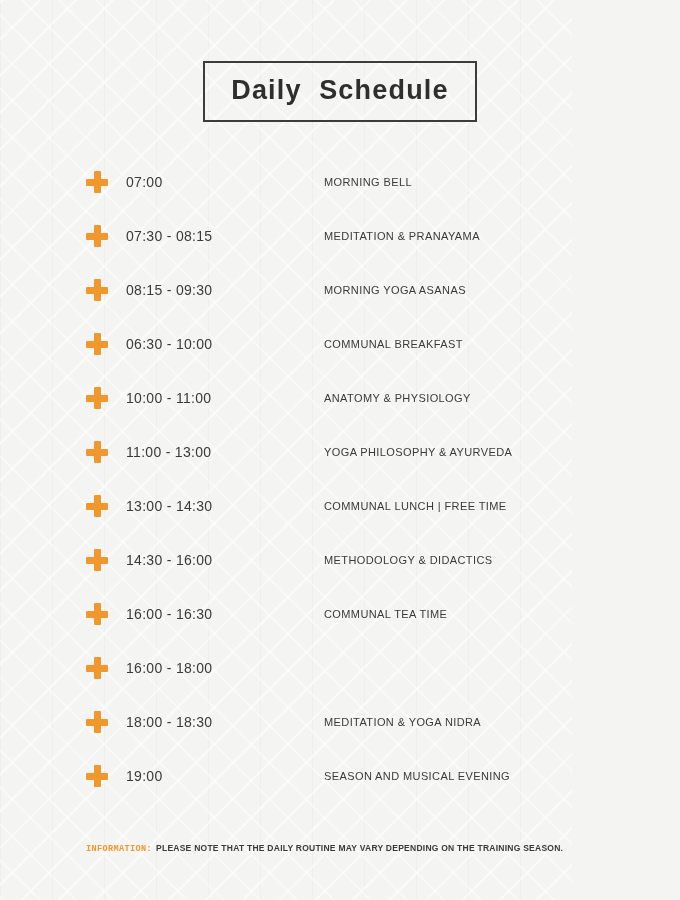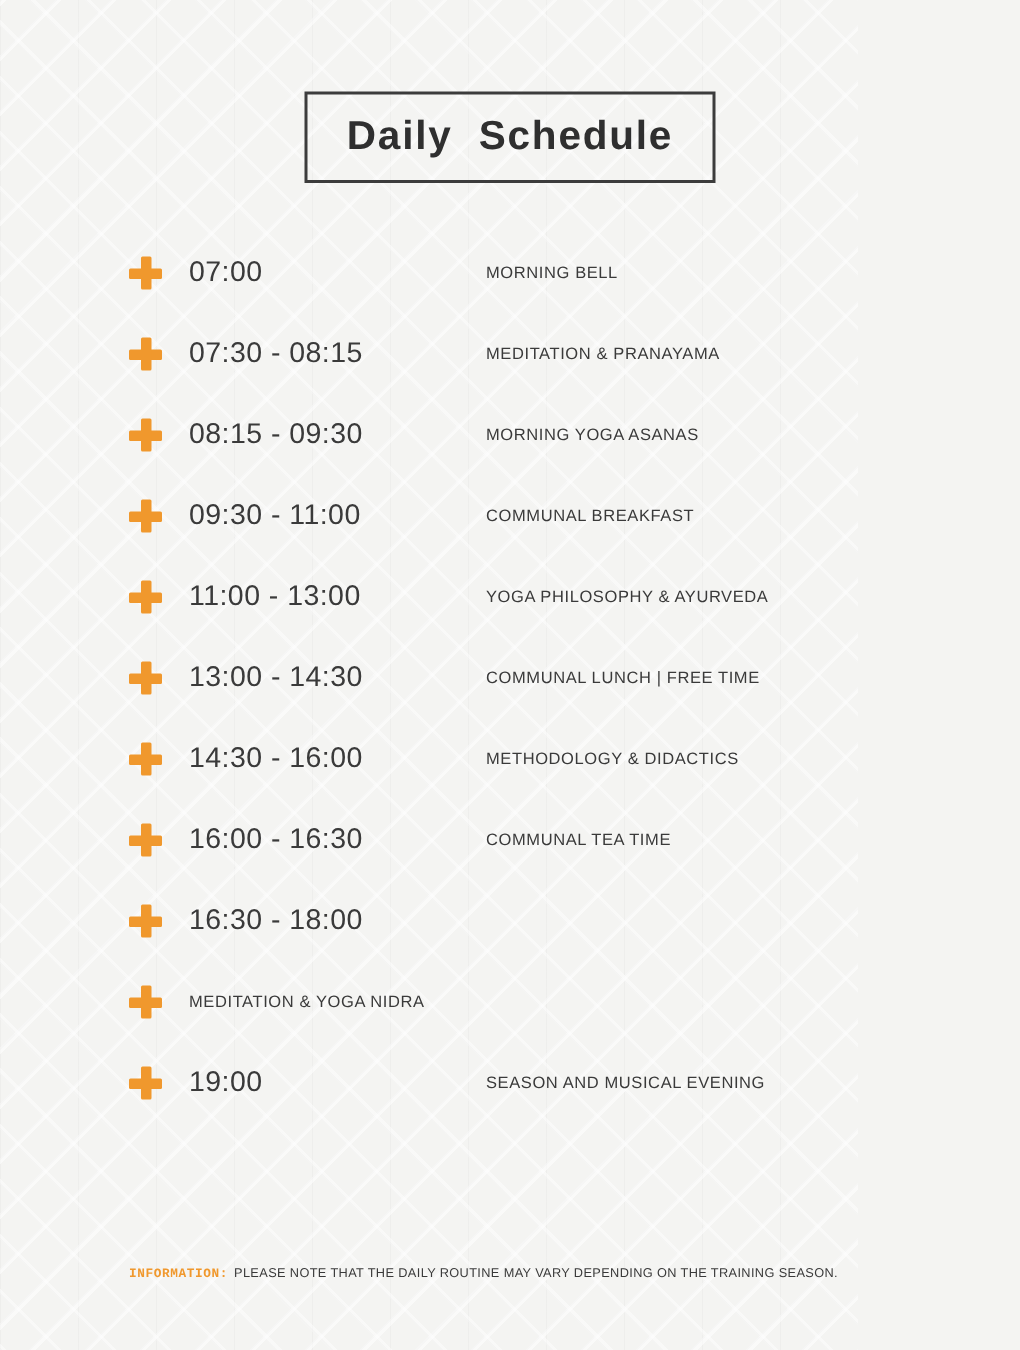--- a/index.html
+++ b/index.html
@@ -112,21 +112,21 @@
   }
   .plus-icon::after {
     top: 0;
     left: 7.5px;
     height: 22px;
     width: 7px;
   }
   .time-cell {
     flex: 0 0 198px;
     width: 198px;
-    font-size: 19px;
+    font-size: 14px;
     color: #3a3a3a;
     letter-spacing: 0.3px;
     white-space: nowrap;
   }
   .activity-cell {
     flex: 1 1 auto;
     font-size: 11px;
     color: #3a3a3a;
     letter-spacing: 0.4px;
     white-space: nowrap;
@@ -146,21 +146,21 @@
     font-size: 8.5px;
     font-weight: bold;
     letter-spacing: 0.4px;
     white-space: nowrap;
     font-family: Liberation Mono, monospace;
   }
   .footer-note {
     margin-left: 4px;
     color: #3a3a3a;
     font-size: 8.5px;
-    font-weight: normal;
+    font-weight: bold;
     letter-spacing: 0.25px;
     white-space: nowrap;
   }
 </style>
 </head>
 <body>
 
 <div class="page">
   <div class="bg-pattern"></div>
   <div class="bg-pattern2"></div>
@@ -196,24 +196,31 @@
           <div class="plus-icon"></div>
         </div>
         <div class="time-cell">08:15 - 09:30</div>
         <div class="activity-cell">MORNING YOGA ASANAS</div>
       </div>
 
       <div class="row">
         <div class="plus-cell">
           <div class="plus-icon"></div>
         </div>
-        <div class="time-cell">09:30 - 11:00</div>
+        <div class="time-cell">06:30 - 10:00</div>
         <div class="activity-cell">COMMUNAL BREAKFAST</div>
       </div>
 
+      <div class="row">
+        <div class="plus-cell">
+          <div class="plus-icon"></div>
+        </div>
+        <div class="time-cell">10:00 - 11:00</div>
+        <div class="activity-cell">ANATOMY &amp; PHYSIOLOGY</div>
+      </div>
 
       <div class="row">
         <div class="plus-cell">
           <div class="plus-icon"></div>
         </div>
         <div class="time-cell">11:00 - 13:00</div>
         <div class="activity-cell">YOGA PHILOSOPHY &amp; AYURVEDA</div>
       </div>
 
       <div class="row">
@@ -237,27 +244,28 @@
           <div class="plus-icon"></div>
         </div>
         <div class="time-cell">16:00 - 16:30</div>
         <div class="activity-cell">COMMUNAL TEA TIME</div>
       </div>
 
       <div class="row">
         <div class="plus-cell">
           <div class="plus-icon"></div>
         </div>
-        <div class="time-cell">16:30 - 18:00</div>
-      </div>
-
-      <div class="row">
-        <div class="plus-cell">
-          <div class="plus-icon"></div>
-        </div>
+        <div class="time-cell">16:00 - 18:00</div>
+      </div>
+
+      <div class="row">
+        <div class="plus-cell">
+          <div class="plus-icon"></div>
+        </div>
+        <div class="time-cell">18:00 - 18:30</div>
         <div class="activity-cell">MEDITATION &amp; YOGA NIDRA</div>
       </div>
 
       <div class="row">
         <div class="plus-cell">
           <div class="plus-icon"></div>
         </div>
         <div class="time-cell">19:00</div>
         <div class="activity-cell">SEASON AND MUSICAL EVENING</div>
       </div>

